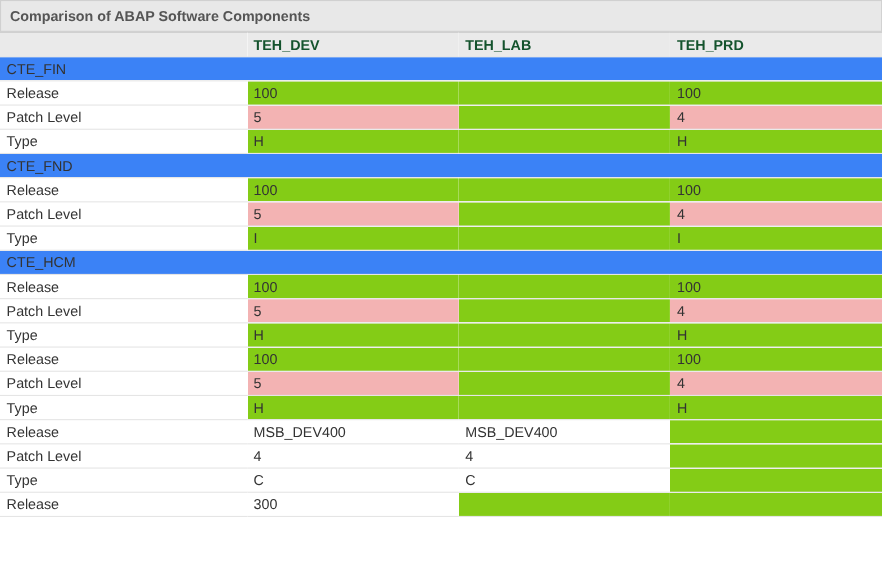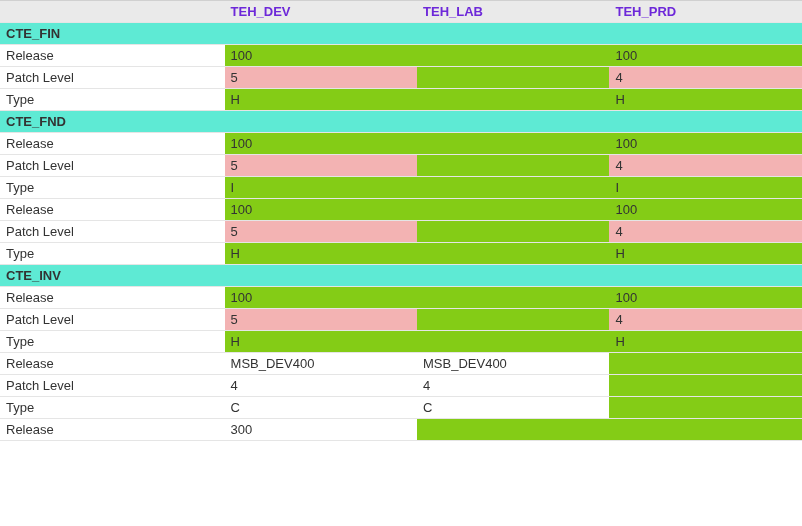--- a/index.html
+++ b/index.html
@@ -1,32 +1,33 @@
 <!DOCTYPE html>
 <html><head>
 <meta charset="utf-8">
 <style>
 *{box-sizing:border-box;margin:0;padding:0}
 body{font-family:Arial,Helvetica,sans-serif;font-size:13px;color:#333;background:#fff}
 .wrap{width:802px}
 .title-bar{background:#e8e8e8;border:1px solid #d0d0d0;padding:6px 8px;font-weight:bold;color:#555}
 table{width:100%;border-collapse:collapse;table-layout:fixed}
 th,td{text-align:left;padding:3px 6px;border-bottom:1px solid #e5e5e5;height:21px;vertical-align:middle;overflow:hidden;white-space:nowrap}
-th{background:#eaeaea;font-weight:bold;color:#6d28d9}
+th{background:#eaeaea;font-weight:bold;color:#14532d}
 .colhdr th{border-top:1px solid #d0d0d0}
-.group td{background:#5eead4;font-weight:bold;color:#333}
+.group td{background:#3b82f6;font-weight:normal;color:#333}
 .hi-y{background:#84cc16}
 .hi-r{background:#f3b3b3}
 col.label{width:224px}
 col.sys{width:192px}
 </style>
 </head>
 <body>
 
 <div class="wrap">
+  <div class="title-bar">Comparison of ABAP Software Components</div>
   <table>
     <colgroup>
         <col class="label">
         <col class="sys">
         <col class="sys">
         <col class="sys">
       </colgroup>
     <thead>
       <tr class="colhdr">
         <th></th>
@@ -71,40 +72,40 @@
           <td class="hi-r">5</td>
           <td class="hi-y"></td>
           <td class="hi-r">4</td>
         </tr>
         <tr>
           <td>Type</td>
           <td class="hi-y">I</td>
           <td class="hi-y"></td>
           <td class="hi-y">I</td>
         </tr>
+        <tr class="group">
+          <td colspan="4">CTE_HCM</td>
+        </tr>
         <tr>
           <td>Release</td>
           <td class="hi-y">100</td>
           <td class="hi-y"></td>
           <td class="hi-y">100</td>
         </tr>
         <tr>
           <td>Patch Level</td>
           <td class="hi-r">5</td>
           <td class="hi-y"></td>
           <td class="hi-r">4</td>
         </tr>
         <tr>
           <td>Type</td>
           <td class="hi-y">H</td>
           <td class="hi-y"></td>
           <td class="hi-y">H</td>
-        </tr>
-        <tr class="group">
-          <td colspan="4">CTE_INV</td>
         </tr>
         <tr>
           <td>Release</td>
           <td class="hi-y">100</td>
           <td class="hi-y"></td>
           <td class="hi-y">100</td>
         </tr>
         <tr>
           <td>Patch Level</td>
           <td class="hi-r">5</td>

